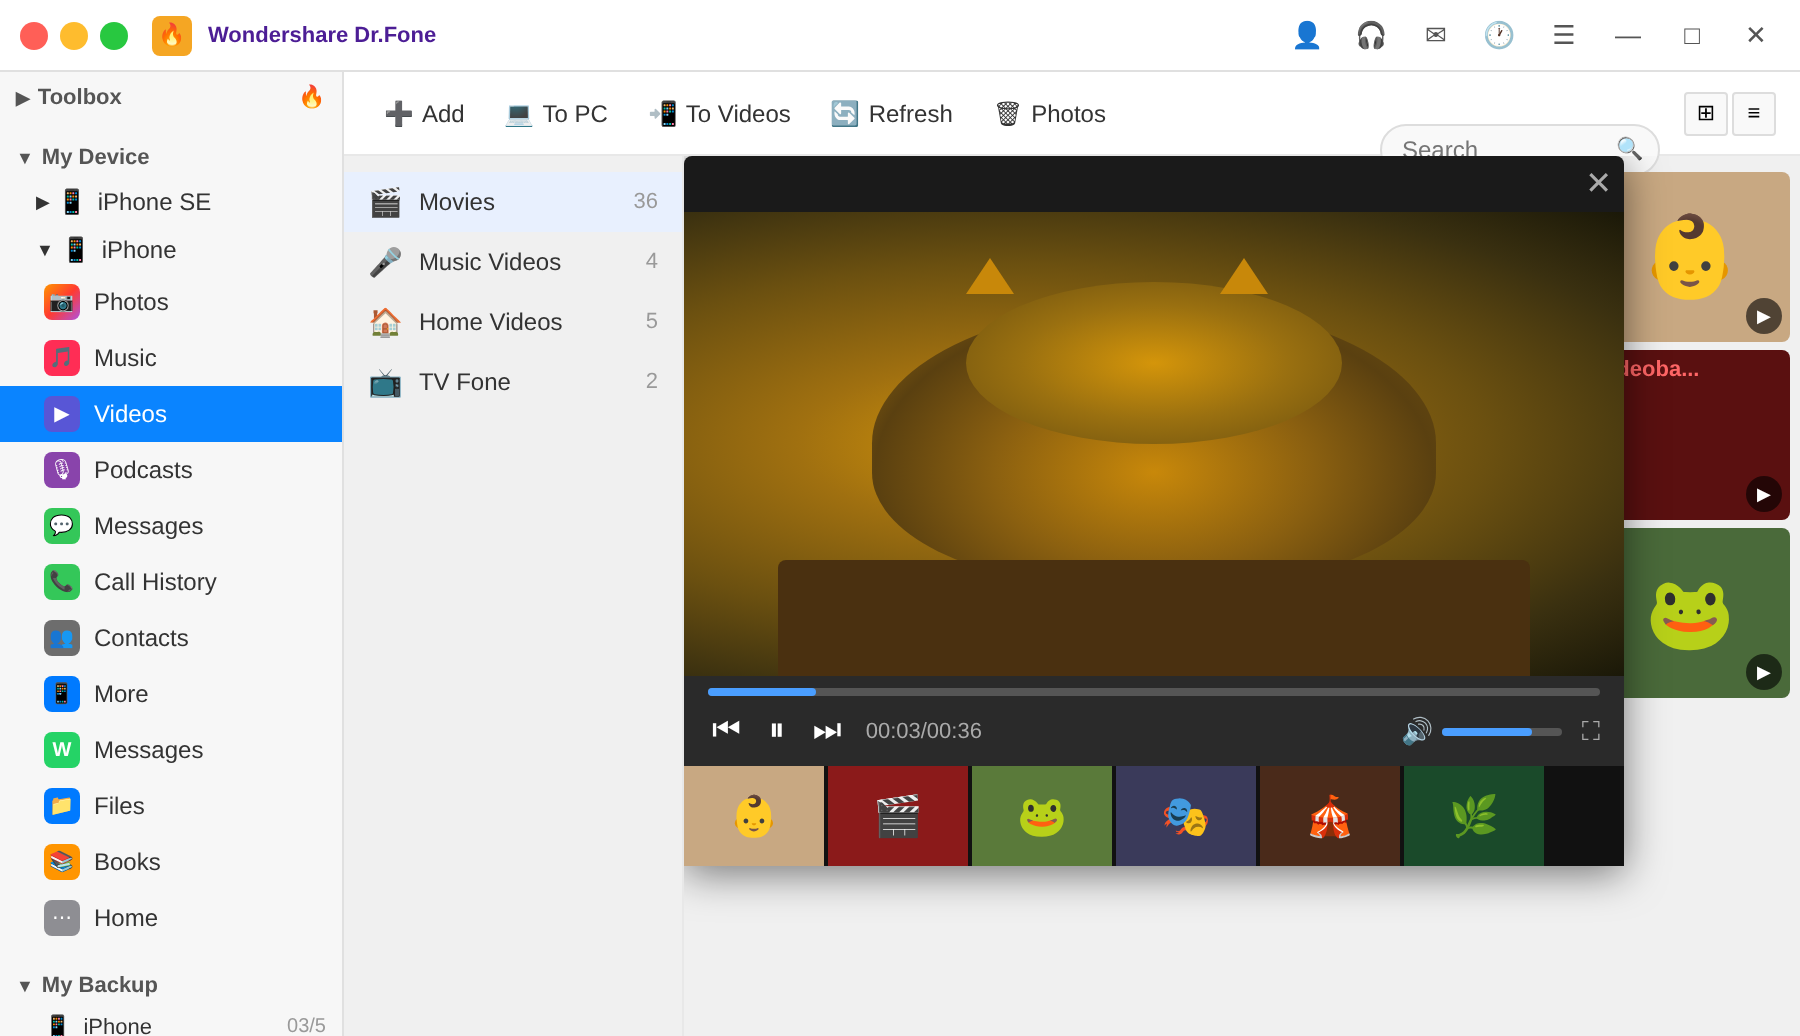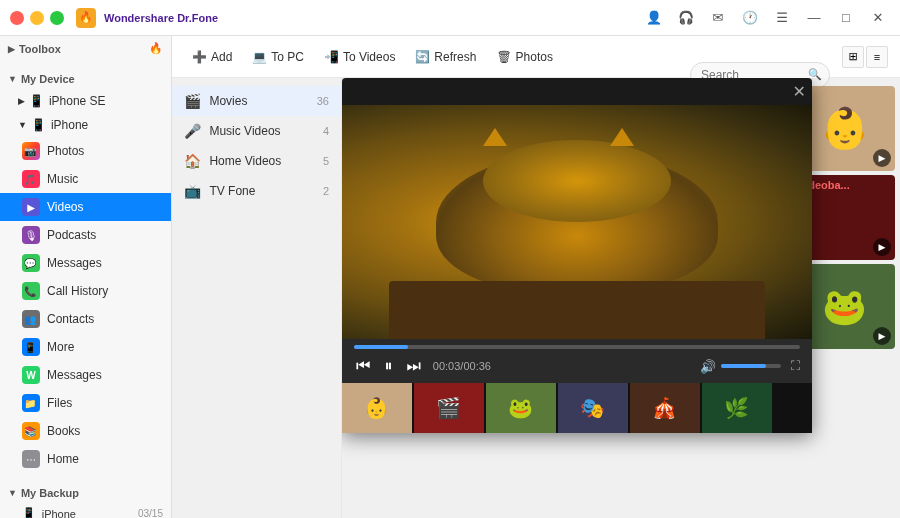--- a/index.html
+++ b/index.html
@@ -233,21 +233,21 @@
     </div>
     <div class="separator"></div>
 
     <div class="sidebar-section-header">
       <span class="chevron">▼</span>
       <span>My Backup</span>
     </div>
     <div class="backup-item">
       <span style="margin-right:6px;">📱</span>
       <span class="device-label">iPhone</span>
-      <span class="backup-date">03/15</span>
+      <span class="backup-date">03/5</span>
     </div>
 
   </div>
 
   <div id="right-panel">
 
     <div id="toolbar">
       <button class="toolbar-btn">
         <span>➕</span>
         <span>Add</span>

